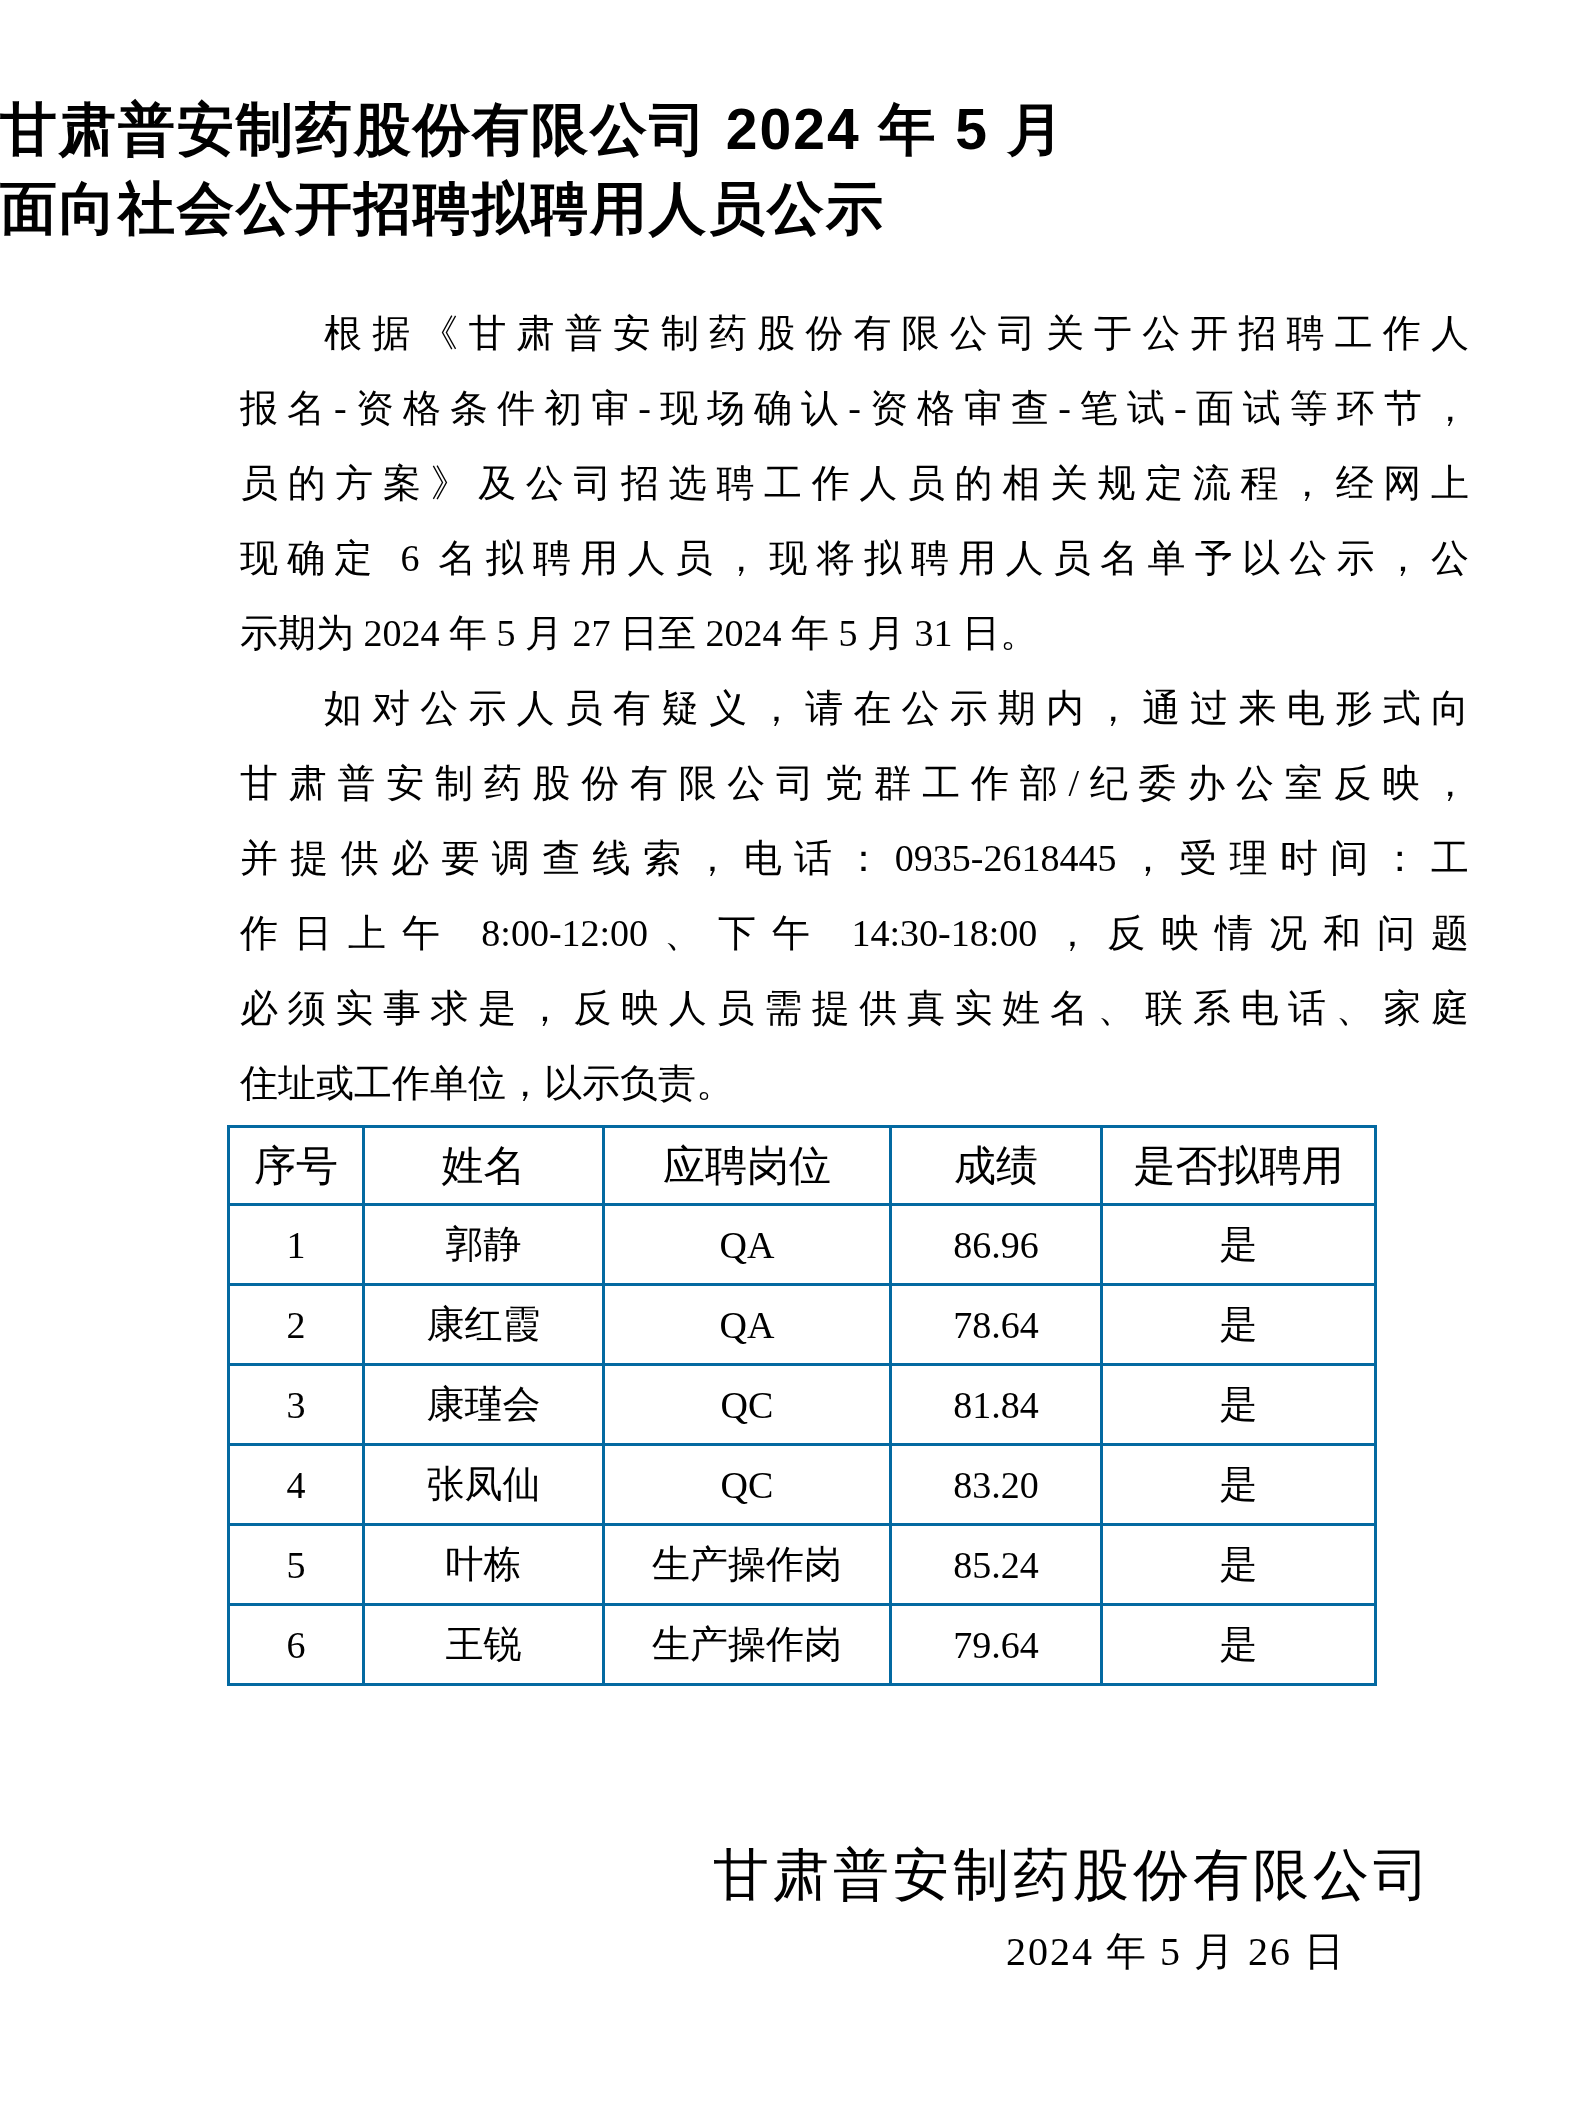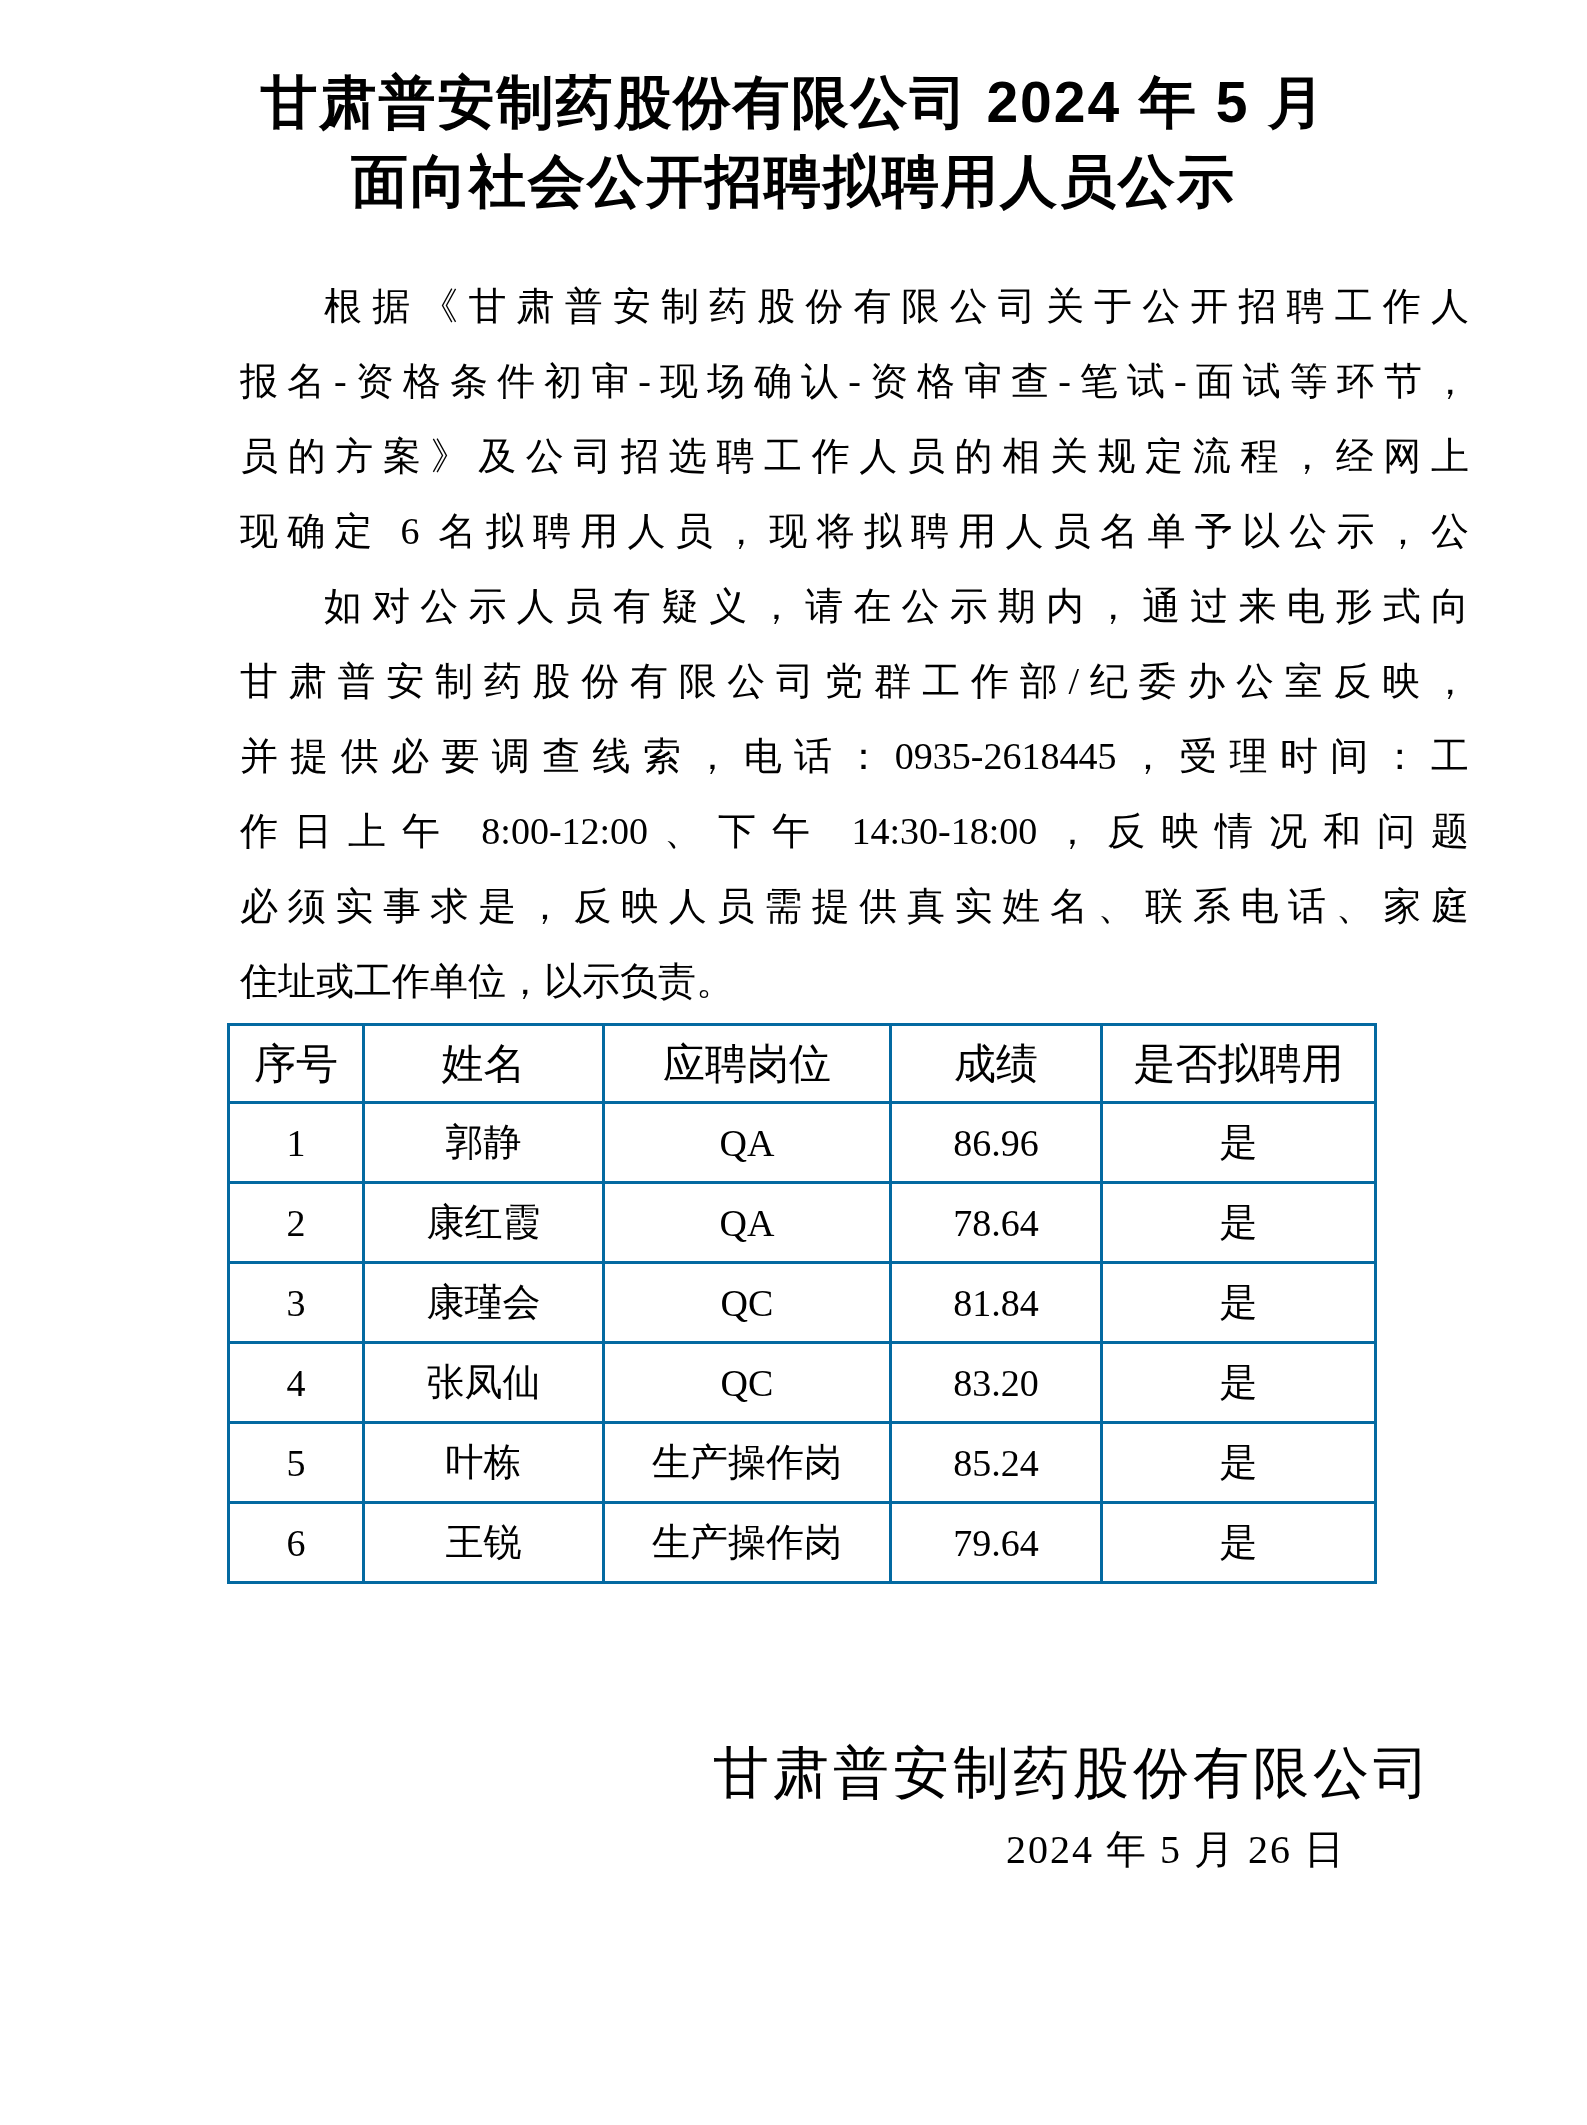--- a/index.html
+++ b/index.html
@@ -11,22 +11,21 @@
     position: relative;
     width: 1587px;
     height: 2125px;
     margin: 0 auto;
     background: #ffffff;
     color: #000000;
     font-family: "Liberation Serif", "DejaVu Serif", serif;
     overflow: hidden;
   }
   .doc-title {
-    padding-top: 63px;
-    text-align: center;
+    padding-top: 90px;
     font-family: "Liberation Sans", "DejaVu Sans", sans-serif;
     font-weight: bold;
     font-size: 57px;
     line-height: 79px;
     letter-spacing: 2px;
   }
   .doc-body {
     margin-left: 240px;
     margin-right: 118px; 
     margin-top: 48px;
@@ -96,20 +95,21 @@
     <div>面向社会公开招聘拟聘用人员公示</div>
   </div>
 
   <div class="doc-body">
 
     <div>
       <div class="para-line indent">根据《甘肃普安制药股份有限公司关于公开招聘工作人</div>
       <div class="para-line">报名-资格条件初审-现场确认-资格审查-笔试-面试等环节，</div>
       <div class="para-line">员的方案》及公司招选聘工作人员的相关规定流程，经网上</div>
       <div class="para-line">现确定 6 名拟聘用人员，现将拟聘用人员名单予以公示，公</div>
+      <div class="para-line last">示期为 2024 年 5 月 27 日至 2024 年 5 月 31 日。</div>
     </div>
 
     <div>
       <div class="para-line indent">如对公示人员有疑义，请在公示期内，通过来电形式向</div>
       <div class="para-line">甘肃普安制药股份有限公司党群工作部/纪委办公室反映，</div>
       <div class="para-line">并提供必要调查线索，电话：0935-2618445，受理时间：工</div>
       <div class="para-line">作日上午 8:00-12:00、下午 14:30-18:00，反映情况和问题</div>
       <div class="para-line">必须实事求是，反映人员需提供真实姓名、联系电话、家庭</div>
       <div class="para-line last">住址或工作单位，以示负责。</div>
     </div>

